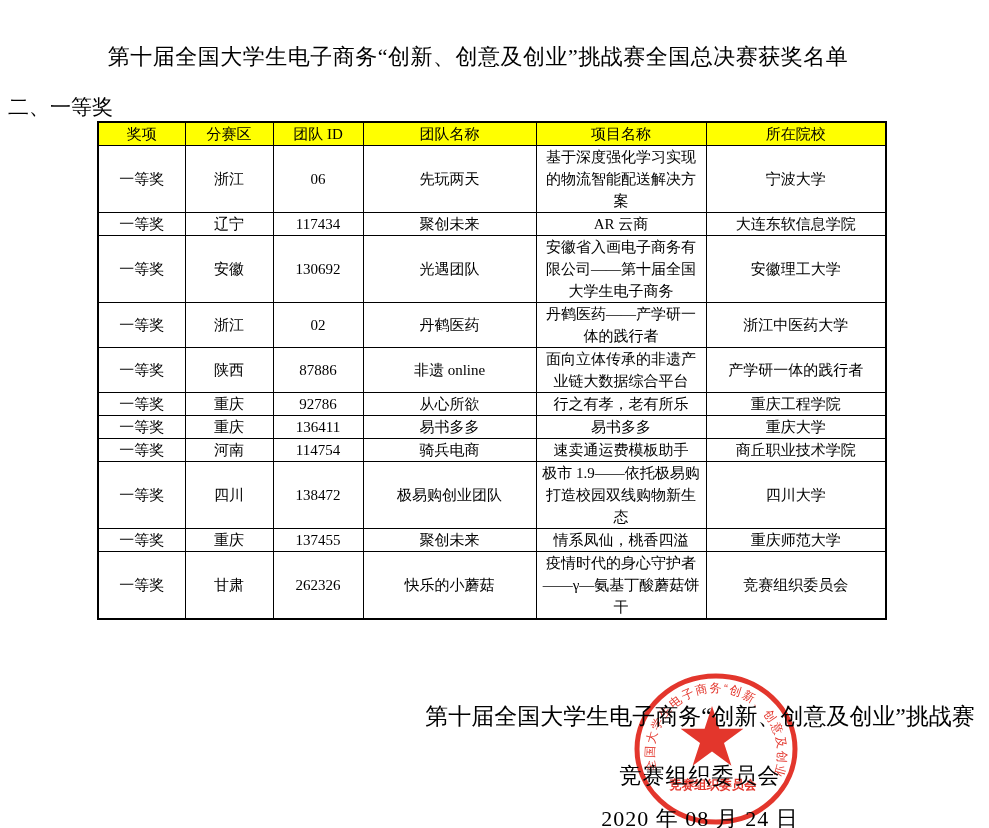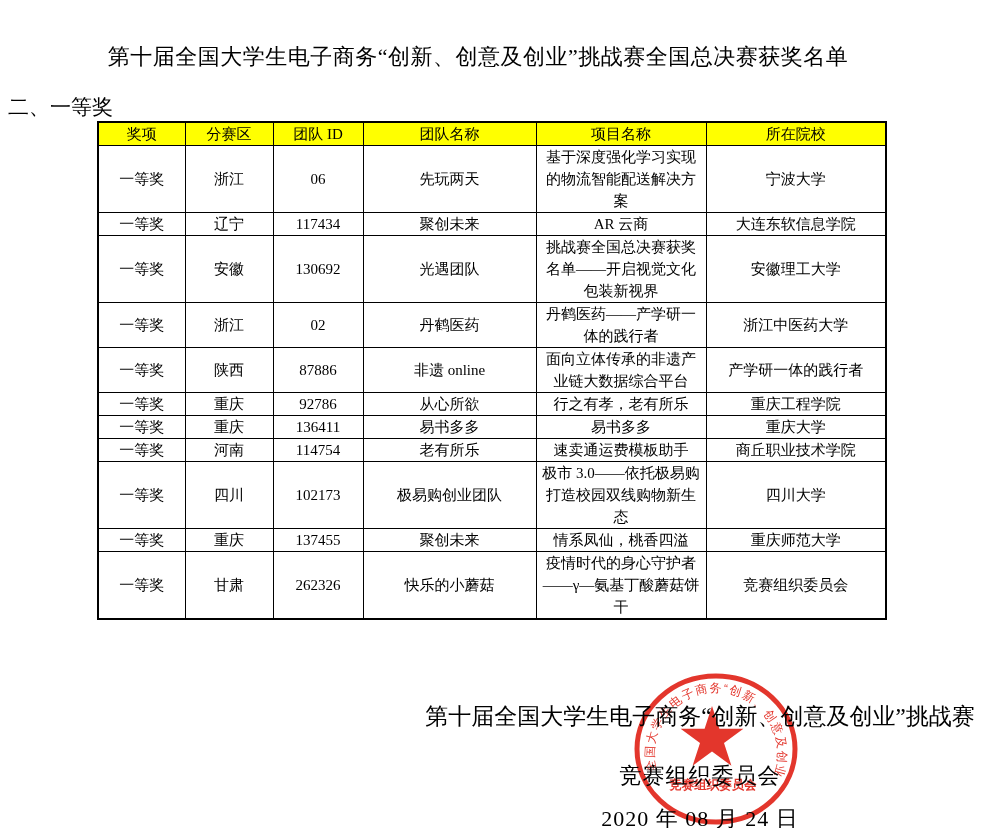--- a/index.html
+++ b/index.html
@@ -97,21 +97,21 @@
           <td>117434</td>
           <td>聚创未来</td>
           <td>AR 云商</td>
           <td>大连东软信息学院</td>
         </tr>
         <tr>
           <td>一等奖</td>
           <td>安徽</td>
           <td>130692</td>
           <td>光遇团队</td>
-          <td>挑战赛全国总决赛获奖名单——开启视觉文化包装新视界</td>
+          <td>安徽省入画电子商务有限公司——第十届全国大学生电子商务</td>
           <td>安徽理工大学</td>
         </tr>
         <tr>
           <td>一等奖</td>
           <td>浙江</td>
           <td>02</td>
           <td>丹鹤医药</td>
           <td>丹鹤医药——产学研一体的践行者</td>
           <td>浙江中医药大学</td>
         </tr>
@@ -136,30 +136,30 @@
           <td>重庆</td>
           <td>136411</td>
           <td>易书多多</td>
           <td>易书多多</td>
           <td>重庆大学</td>
         </tr>
         <tr>
           <td>一等奖</td>
           <td>河南</td>
           <td>114754</td>
-          <td>老有所乐</td>
+          <td>骑兵电商</td>
           <td>速卖通运费模板助手</td>
           <td>商丘职业技术学院</td>
         </tr>
         <tr>
           <td>一等奖</td>
           <td>四川</td>
-          <td>102173</td>
+          <td>138472</td>
           <td>极易购创业团队</td>
-          <td>极市 3.0——依托极易购打造校园双线购物新生态</td>
+          <td>极市 1.9——依托极易购打造校园双线购物新生态</td>
           <td>四川大学</td>
         </tr>
         <tr>
           <td>一等奖</td>
           <td>重庆</td>
           <td>137455</td>
           <td>聚创未来</td>
           <td>情系凤仙，桃香四溢</td>
           <td>重庆师范大学</td>
         </tr>

